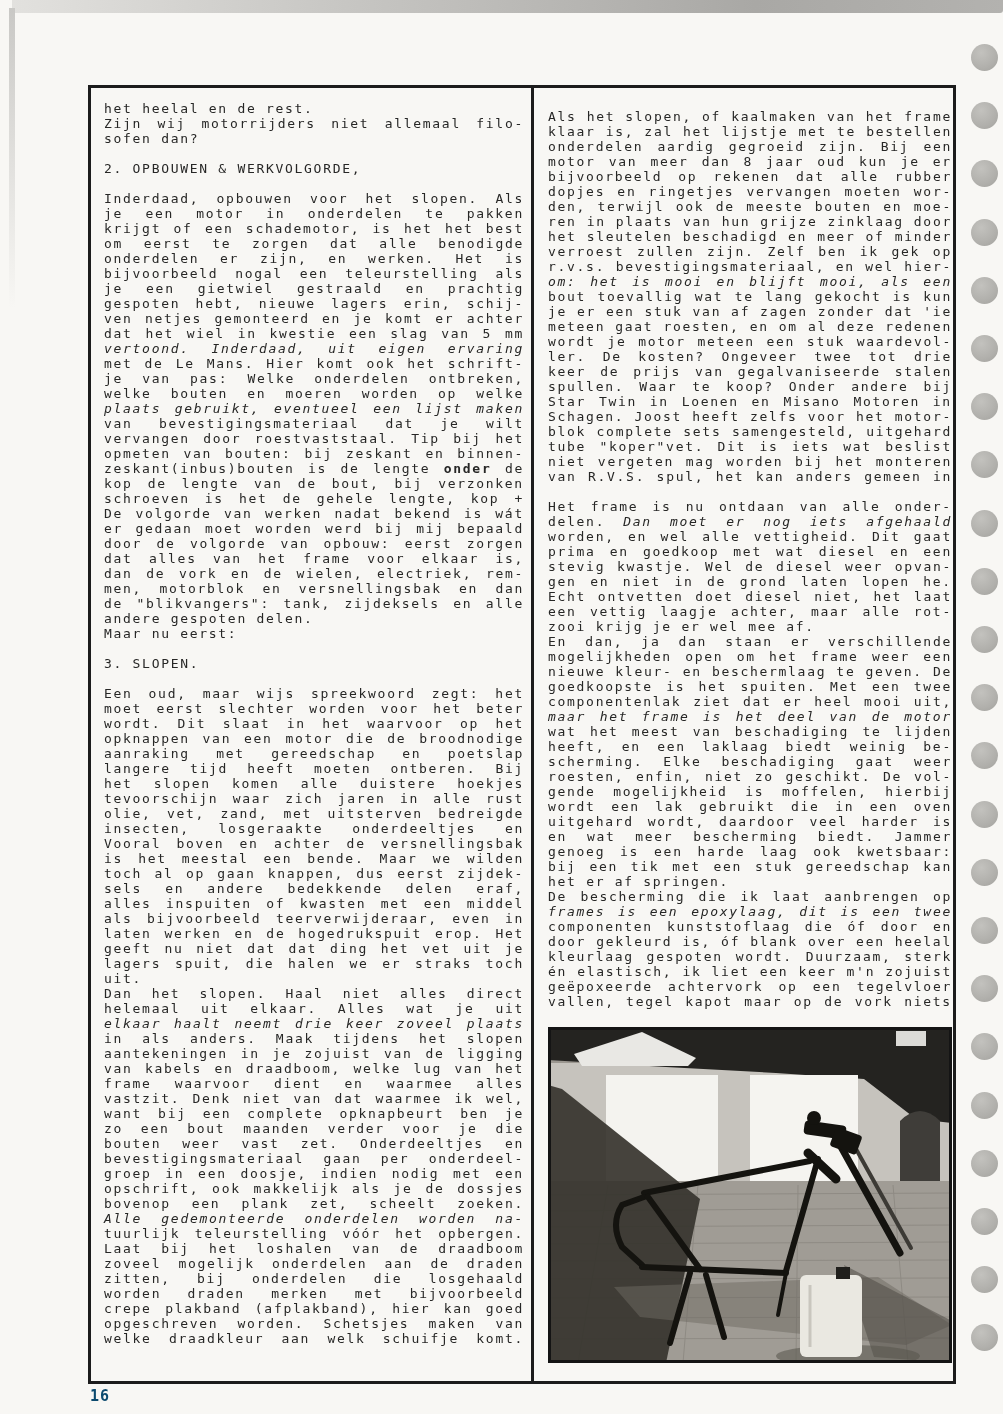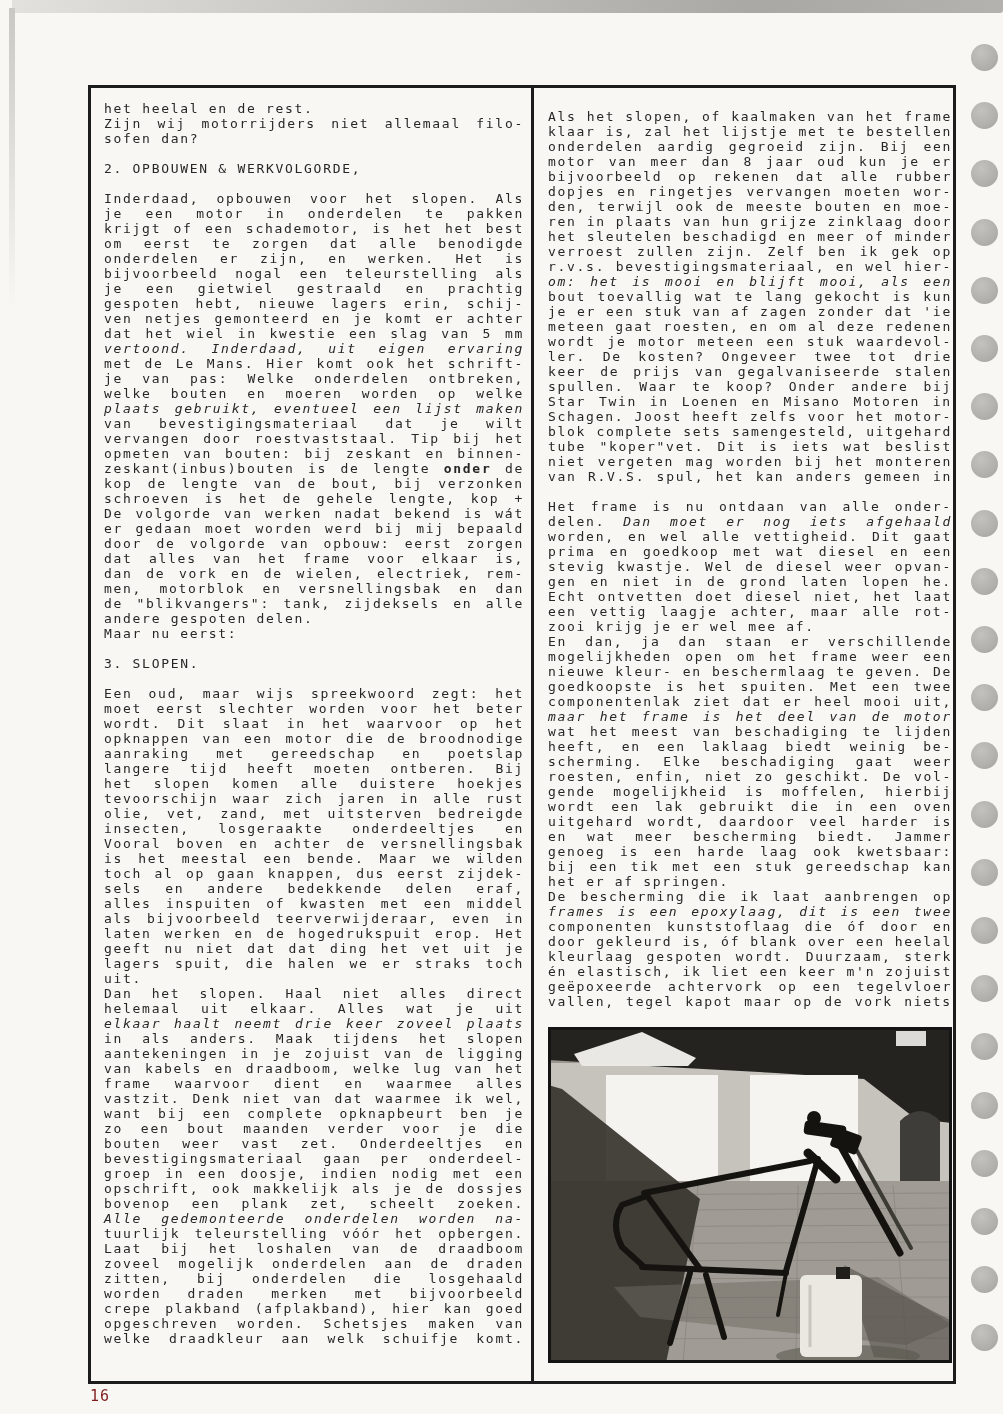--- a/index.html
+++ b/index.html
@@ -42,21 +42,21 @@
   .col.right { left:457px; top:21px; width:404px; }
   .block { margin-bottom:15px; }
   .block:last-child { margin-bottom:0; }
   .line { height:15px; white-space:pre; }
   .line.j { display:flex; justify-content:space-between; white-space:normal; }
   .line span.b { font-weight:bold; }
   .line span.i { font-style:italic; }
   .photo-wrap { margin-top:18px; width:404px; height:336px; }
   .page-num {
     position:absolute; left:90px; top:1387px;
-    font-size:15px; font-weight:normal; letter-spacing:1px; color:#7f1d1d;
+    font-size:15px; font-weight:bold; letter-spacing:1px; color:#0c4a6e;
   }
 </style>
 </head>
 <body>
 
 <div>
   <div class="top-band"></div>
   <div class="left-edge"></div>
 
   <div class="frame-box">

